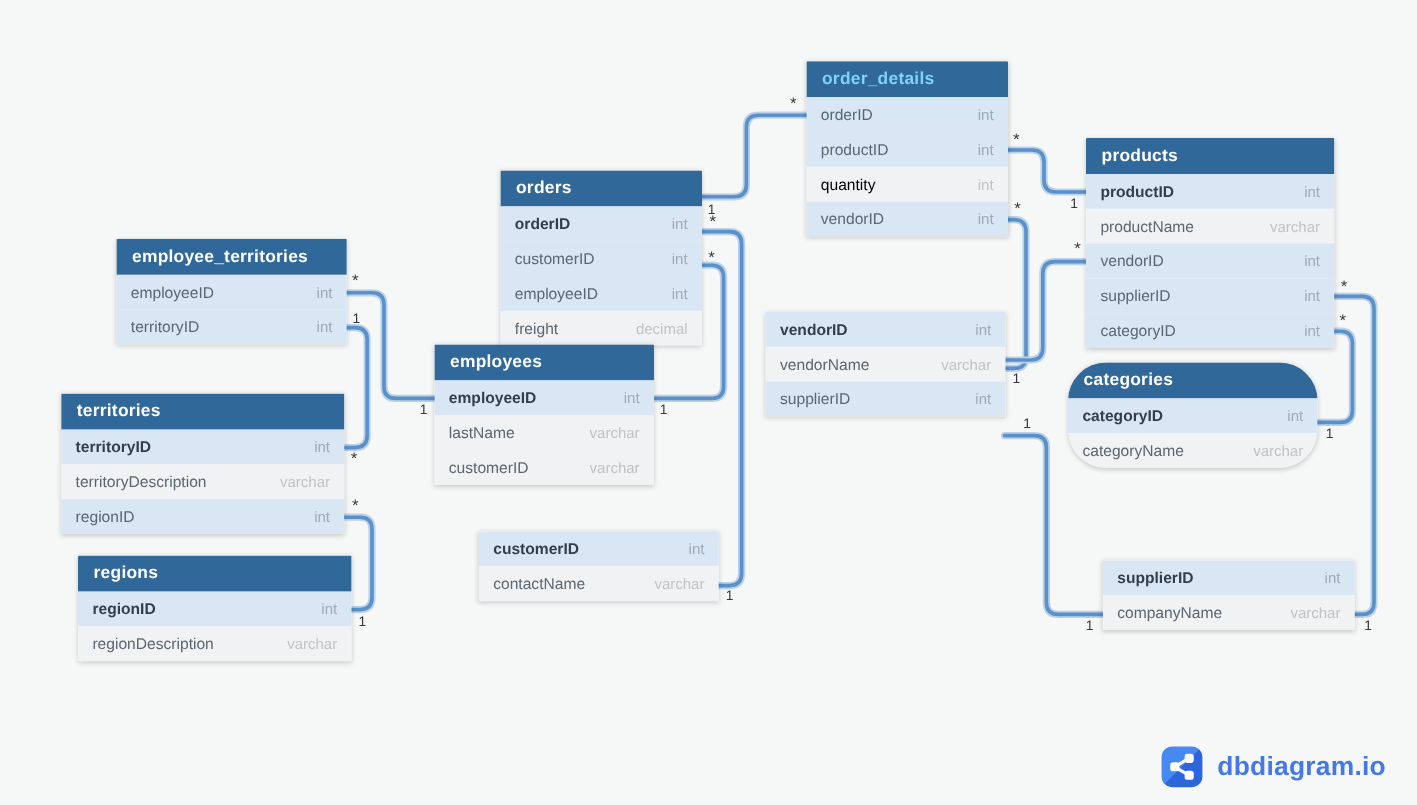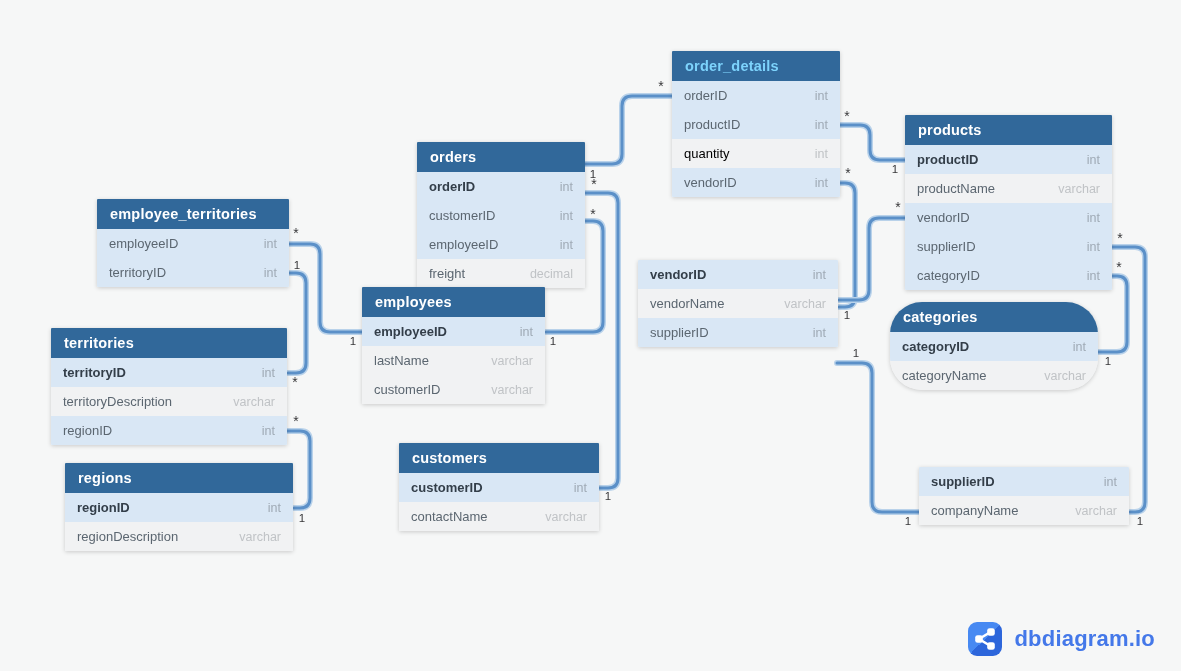--- a/index.html
+++ b/index.html
@@ -237,21 +237,20 @@
         <div class="db-row" style="background: rgb(217, 231, 245);">
           <span class="col-name" style="color: rgb(51, 62, 73); font-weight: bold;">categoryID</span>
           <span class="col-type" style="color: rgb(159, 170, 181);">int</span>
         </div>
         <div class="db-row" style="background: rgb(241, 242, 243);">
           <span class="col-name" style="color: rgb(91, 102, 112);">categoryName</span>
           <span class="col-type" style="color: rgb(192, 195, 198);">varchar</span>
         </div>
       </div>
       <div class="db-table" style="left: 399px; top: 443px; width: 200px;">
-        <div class="db-table-header" style="background: rgb(49, 104, 154); color: rgb(255, 255, 255);">customers</div>
         <div class="db-row" style="background: rgb(217, 231, 245);">
           <span class="col-name" style="color: rgb(51, 62, 73); font-weight: bold;">customerID</span>
           <span class="col-type" style="color: rgb(159, 170, 181);">int</span>
         </div>
         <div class="db-row" style="background: rgb(241, 242, 243);">
           <span class="col-name" style="color: rgb(91, 102, 112);">contactName</span>
           <span class="col-type" style="color: rgb(192, 195, 198);">varchar</span>
         </div>
       </div>
       <div class="db-table" style="left: 65px; top: 463px; width: 228px;">

